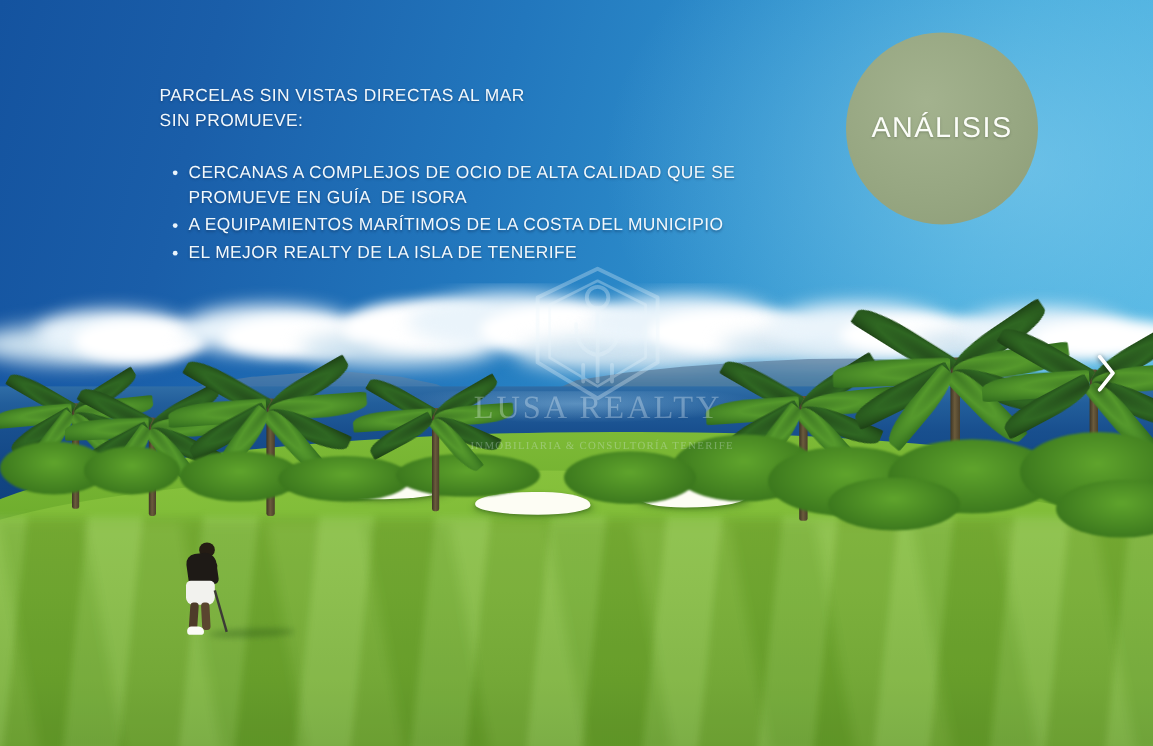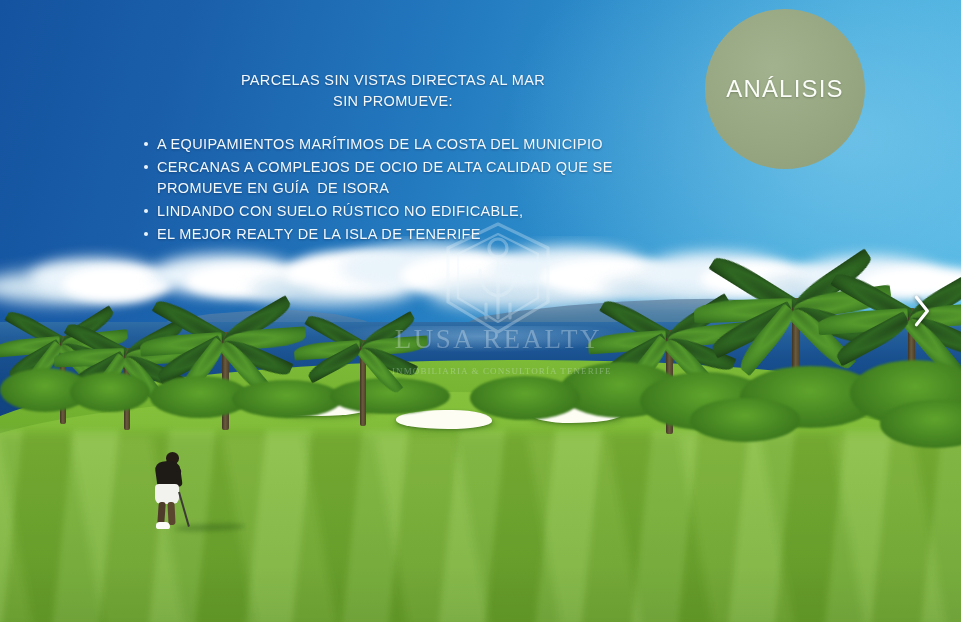--- a/index.html
+++ b/index.html
@@ -242,21 +242,21 @@
   
   .copy {
     position: absolute;
     left: 133px; top: 70px;
     width: 520px;
     color: #f2f8fc;
     font-size: 14.5px;
     letter-spacing: .35px;
     text-shadow: 0 1px 2px rgba(10,40,80,.45);
   }
-  .copy .head-line { line-height: 21px; white-space: nowrap; text-align: center; }
+  .copy .head-line { line-height: 21px; white-space: nowrap; }
   .bullets {
     margin: 22px 0 0 0;
     padding: 0 0 0 24px;
     list-style: none;
   }
   .bullets li {
     position: relative;
     line-height: 21px;
     margin-bottom: 2px;
     white-space: pre-wrap;
@@ -266,21 +266,21 @@
     position: absolute;
     left: -13px; top: 8px;
     width: 4px; height: 4px;
     border-radius: 50%;
     background: #eaf4fb;
   }
 
   
   .badge {
     position: absolute;
-    left: 705px; top: 9px;
+    left: 705px; top: 27px;
     width: 160px; height: 160px;
     border-radius: 50%;
     background: radial-gradient(circle at 42% 36%, #a3b28e 0%, #97a782 55%, #8c9d77 100%);
     display: flex;
     align-items: center;
     justify-content: center;
     cursor: pointer;
   }
   .badge-label {
     color: #fbfdf8;
@@ -472,23 +472,22 @@
       </svg>
     </div>
     <div class="wm-text">LUSA REALTY</div>
     <div class="wm-sub">INMOBILIARIA &amp; CONSULTORÍA TENERIFE</div>
   </div>
 
   <div class="copy">
     <div class="head-line">PARCELAS SIN VISTAS DIRECTAS AL MAR</div>
     <div class="head-line">SIN PROMUEVE:</div>
     <ul class="bullets">
+      <li>CERCANAS A COMPLEJOS DE OCIO DE ALTA CALIDAD QUE SE PROMUEVE EN GUÍA  DE ISORA</li>
       <li>A EQUIPAMIENTOS MARÍTIMOS DE LA COSTA DEL MUNICIPIO</li>
-      <li>CERCANAS A COMPLEJOS DE OCIO DE ALTA CALIDAD QUE SE PROMUEVE EN GUÍA  DE ISORA</li>
-      <li>LINDANDO CON SUELO RÚSTICO NO EDIFICABLE,</li>
       <li>EL MEJOR REALTY DE LA ISLA DE TENERIFE</li>
     </ul>
   </div>
 
   <div class="badge">
     <span class="badge-label">ANÁLISIS</span>
   </div>
 
   <div class="next-arrow">
     <span>

